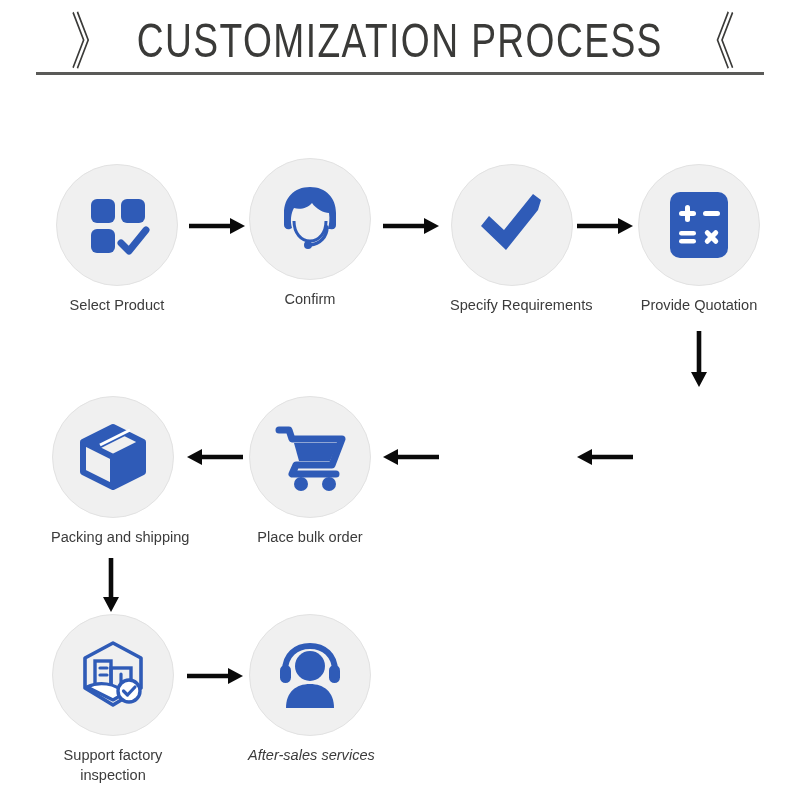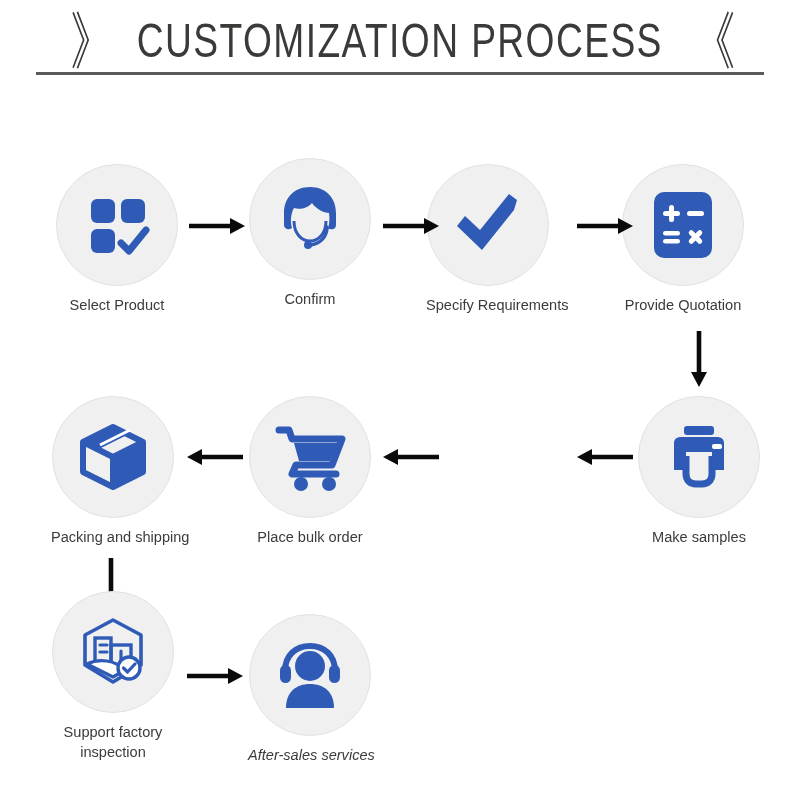--- a/index.html
+++ b/index.html
@@ -132,30 +132,30 @@
       <svg width="76" height="76" viewBox="0 0 76 76">
         <path d="M38 6 C22 6 12 17 12 32 L12 44 C12 47 15 49 18 48 L20 47 C18 40 19 32 22 27 C28 29 36 27 40 22 C44 28 52 32 57 32 C58 38 57 44 56 48 L58 48 C62 49 64 47 64 44 L64 32 C64 17 54 6 38 6 Z" fill="#2f5bb7"></path>
         <path d="M22 40 C22 52 29 60 38 60 C47 60 54 52 54 40" fill="none" stroke="#2f5bb7" stroke-width="3"></path>
         <path d="M55 46 C55 56 48 63 38 64" fill="none" stroke="#2f5bb7" stroke-width="3.4" stroke-linecap="round"></path>
         <circle cx="36" cy="64" r="4" fill="#2f5bb7"></circle>
       </svg>
     </div>
     <div class="node-label">Confirm</div>
   </div>
 
-  <div class="node" style="left:422px; top:164px;">
+  <div class="node" style="left:446px; top:164px;">
     <div class="circle">
       <svg width="74" height="74" viewBox="0 0 74 74">
         <path d="M6 38 L14 28 L29 42 L58 6 L66 12 L63 22 L31 62 Z" fill="#2f5bb7"></path>
       </svg>
     </div>
     <div class="node-label">Specify Requirements</div>
   </div>
 
-  <div class="node" style="left:617px; top:164px;">
+  <div class="node" style="left:633px; top:164px;">
     <div class="circle">
       <svg width="68" height="72" viewBox="0 0 68 72">
         <rect x="5" y="3" width="58" height="66" rx="10" fill="#2f5bb7"></rect>
         <rect x="14" y="22" width="17" height="5" rx="2.5" fill="#ffffff"></rect>
         <rect x="20" y="16" width="5" height="17" rx="2.5" fill="#ffffff"></rect>
         <rect x="38" y="22" width="17" height="5" rx="2.5" fill="#ffffff"></rect>
         <rect x="14" y="42" width="17" height="4.6" rx="2.3" fill="#ffffff"></rect>
         <rect x="14" y="50" width="17" height="4.6" rx="2.3" fill="#ffffff"></rect>
         <g transform="rotate(45 46.5 48)">
           <rect x="38" y="45.5" width="17" height="5" rx="2.5" fill="#ffffff"></rect>
@@ -212,31 +212,20 @@
         <path d="M7 8 L17 8 L20 17 L70 17 L60 43 L24 43 L20 52 L64 52" fill="none" stroke="#2f5bb7" stroke-width="7" stroke-linecap="round" stroke-linejoin="round"></path>
         <path d="M22 21 L66 21 L58 39 L27 39 Z" fill="#2f5bb7"></path>
         <circle cx="29" cy="62" r="7" fill="#2f5bb7"></circle>
         <circle cx="57" cy="62" r="7" fill="#2f5bb7"></circle>
       </svg>
     </div>
     <div class="node-label">Place bulk order</div>
   </div>
 
 
-  <div class="node" style="left:633px; top:396px;">
-    <div class="circle">
-      <svg width="74" height="70" viewBox="0 0 74 70">
-        <rect x="22" y="4" width="30" height="9" rx="3" fill="#2f5bb7"></rect>
-        <path d="M12 21 C12 17 15 15 19 15 L55 15 C59 15 62 17 62 21 L62 48 L50 48 L50 30 L24 30 L24 48 L12 48 Z" fill="#2f5bb7"></path>
-        <rect x="50" y="22" width="10" height="5" rx="2" fill="#ffffff"></rect>
-        <path d="M24 34 L24 52 C24 58 28 62 34 62 L40 62 C46 62 50 58 50 52 L50 34" fill="none" stroke="#2f5bb7" stroke-width="7" stroke-linejoin="round"></path>
-      </svg>
-    </div>
-    <div class="node-label">Make samples</div>
-  </div>
 
   <div class="arrow" style="left:576px; top:446px;">
     <svg width="58" height="22" viewBox="0 0 58 22">
       <path d="M57 11 L14 11" stroke="#0a0a0a" stroke-width="4.6"></path>
       <path d="M16 3 L1 11 L16 19 Z" fill="#0a0a0a"></path>
     </svg>
   </div>
   <div class="arrow" style="left:382px; top:446px;">
     <svg width="58" height="22" viewBox="0 0 58 22">
       <path d="M57 11 L14 11" stroke="#0a0a0a" stroke-width="4.6"></path>
@@ -250,21 +239,21 @@
     </svg>
   </div>
 
   <div class="arrow" style="left:100px; top:557px;">
     <svg width="22" height="56" viewBox="0 0 22 56">
       <path d="M11 1 L11 42" stroke="#0a0a0a" stroke-width="4.6"></path>
       <path d="M3 40 L11 55 L19 40 Z" fill="#0a0a0a"></path>
     </svg>
   </div>
 
-  <div class="node" style="left:47px; top:591px;">
+  <div class="node" style="left:47px; top:614px;">
     <div class="circle">
       <svg width="76" height="76" viewBox="0 0 76 76">
         <path d="M38 6 L66 21 L66 51 L38 68 L10 51 L10 21 Z" fill="none" stroke="#2f5bb7" stroke-width="3.6" stroke-linejoin="round"></path>
         <rect x="20" y="24" width="16" height="28" fill="none" stroke="#2f5bb7" stroke-width="3.4"></rect>
         <path d="M25 31 L32 31 M25 38 L32 38" stroke="#2f5bb7" stroke-width="3.2" stroke-linecap="round"></path>
         <rect x="36" y="31" width="20" height="21" fill="none" stroke="#2f5bb7" stroke-width="3.4"></rect>
         <path d="M46 37 L46 46" stroke="#2f5bb7" stroke-width="3.2" stroke-linecap="round"></path>
         <path d="M12 50 C24 44 40 46 50 56 L38 63 Z" fill="#ffffff" stroke="#2f5bb7" stroke-width="3.2" stroke-linejoin="round"></path>
         <circle cx="54" cy="54" r="11" fill="#ffffff" stroke="#2f5bb7" stroke-width="3.4"></circle>
         <path d="M48.5 54 L52.5 58 L60 50" fill="none" stroke="#2f5bb7" stroke-width="3.2" stroke-linecap="round" stroke-linejoin="round"></path>

